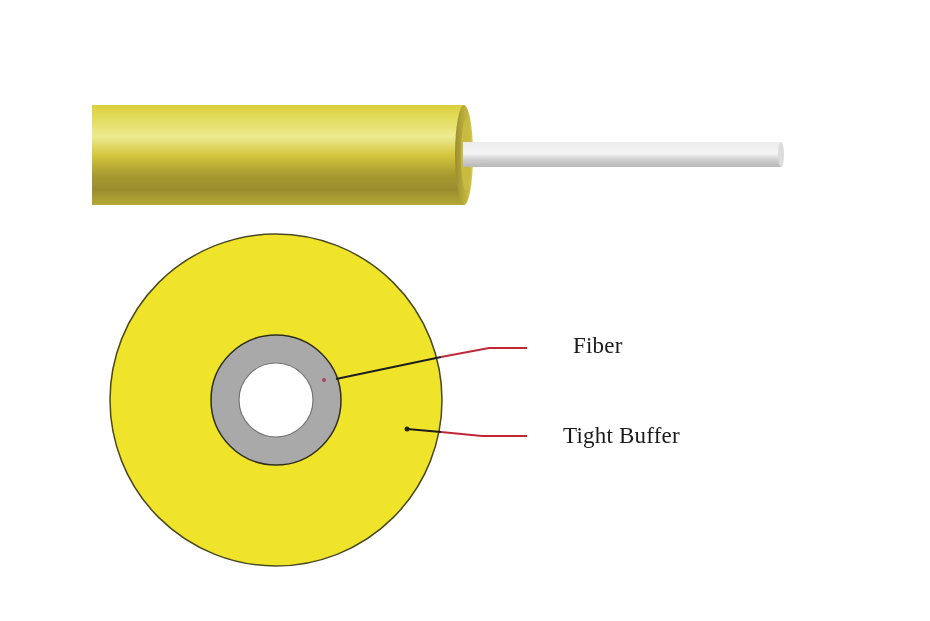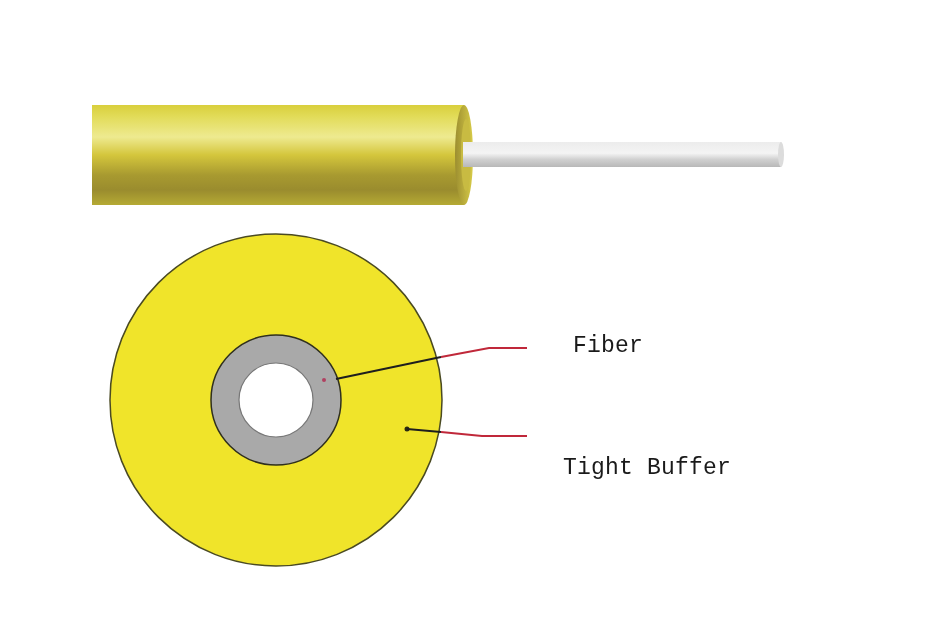--- a/index.html
+++ b/index.html
@@ -1,18 +1,18 @@
 <!DOCTYPE html>
 <html><head>
 <meta charset="utf-8">
 <style>
   html, body { margin: 0; padding: 0; background: #ffffff; }
   body { width: 930px; height: 621px; position: relative; overflow: hidden; font-family: "DejaVu Sans", sans-serif; }
   svg { position: absolute; left: 0; top: 0; }
-  .label { position: absolute; font-size: 23px; color: #1a1a1a; letter-spacing: 0.2px; font-family: Liberation Mono, monospace; }
+  .label { position: absolute; font-size: 23px; color: #1a1a1a; letter-spacing: 0.2px; font-family: Liberation Serif, serif; }
 </style>
 </head>
 <body>
 
 <svg width="930" height="621" viewBox="0 0 930 621">
   <defs>
     <linearGradient id="jacketGrad" x1="0" y1="0" x2="0" y2="1">
       <stop offset="0" stop-color="#d9cf3c"></stop>
       <stop offset="0.12" stop-color="#e2dc5a"></stop>
       <stop offset="0.32" stop-color="#eeea90"></stop>
@@ -53,13 +53,13 @@
     <line x1="336" y1="379" x2="441" y2="357" stroke="#1e1e1e" stroke-width="2"></line>
     <polyline points="441,357 489,348 527,348" fill="none" stroke="#c0283a" stroke-width="2"></polyline>
 
     <circle cx="407" cy="429" r="2.5" fill="#2a2a10"></circle>
     <line x1="407" y1="429" x2="441" y2="432" stroke="#1e1e1e" stroke-width="2"></line>
     <polyline points="441,432 482,436 527,436" fill="none" stroke="#c0283a" stroke-width="2"></polyline>
   </g>
 </svg>
 
 <div class="label" style="left:573px; top:333px;">Fiber</div>
-<div class="label" style="left:563px; top:423px;margin-top:32px;">Tight Buffer</div>
+<div class="label" style="left:563px; top:423px;">Tight Buffer</div>
 
 </body></html>

